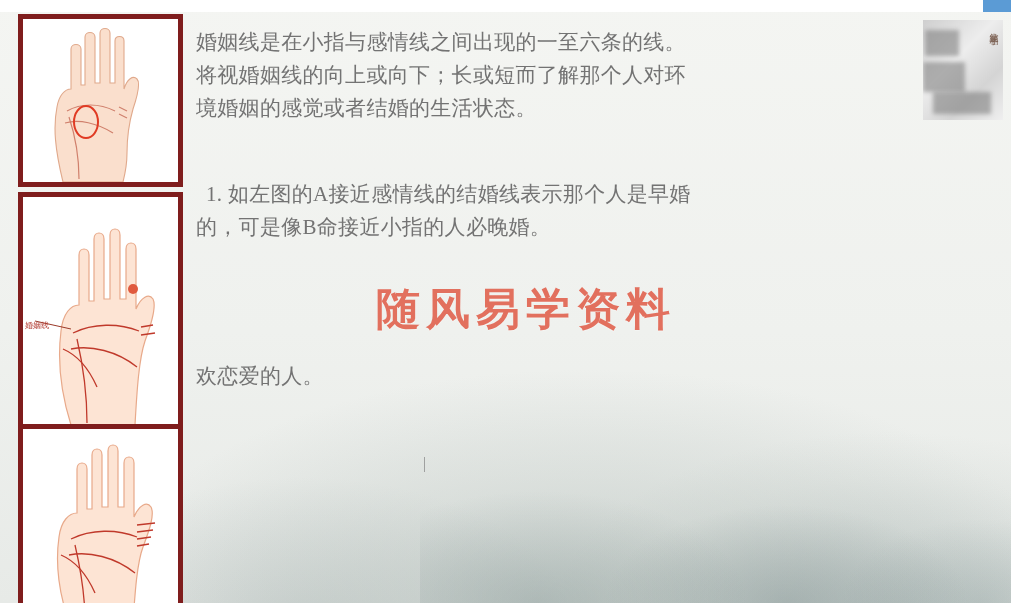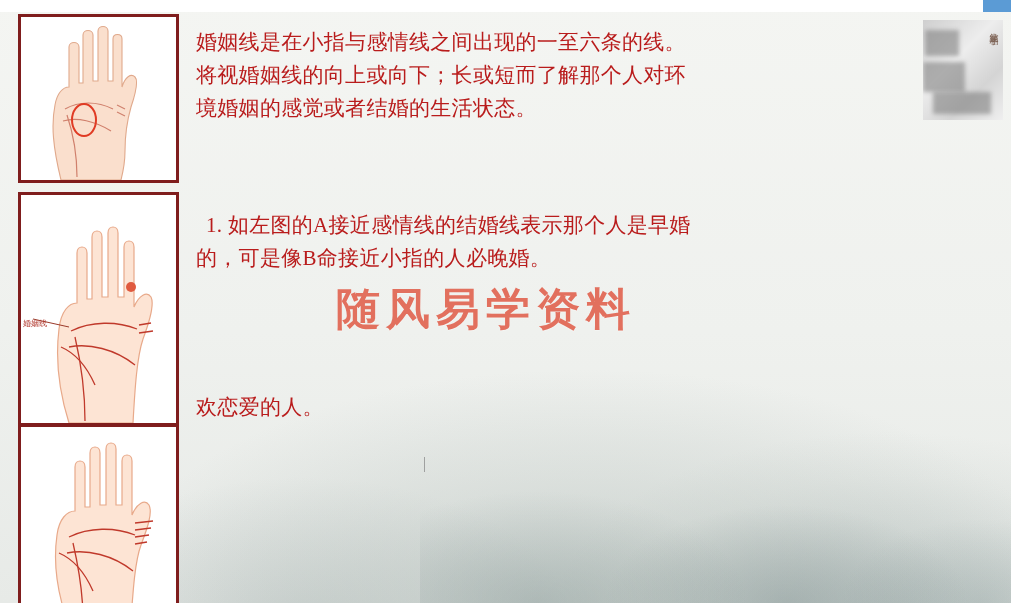--- a/index.html
+++ b/index.html
@@ -63,21 +63,21 @@
     left: 18px;
     top: 14px;
     width: 155px;
     height: 589px;
   }
   .hand-card {
     position: absolute;
     left: 0;
     width: 155px;
     background: #1d4ed8;
-    border: 3px solid #7f1d1d;
+    border: 5px solid #7f1d1d;
     overflow: hidden;
   }
   #hand-card-1 { top: 0px;   height: 163px; }
   #hand-card-2 { top: 178px; height: 228px; }
   #hand-card-3 { top: 410px; height: 193px; }
 
   .hand-svg { display: block; width: 100%; height: 100%; }
 
   
   #corner-thumb {
@@ -108,36 +108,36 @@
   }
 
   
   #content {
     position: absolute;
     left: 196px;
     top: 26px;
     width: 790px;
   }
   .para {
-    color: #b91c1c;
+    color: #737373;
     font-size: 21px;
     line-height: 33px;
     letter-spacing: 0.3px;
     font-family: "Liberation Serif", serif;
     white-space: pre-wrap;
   }
   #para-intro { margin: 0 0 0 0; }
-  #para-1 { margin-top: 84px; text-indent: 10px; }
+  #para-1 { margin-top: 53px; text-indent: 10px; }
   #para-2 { margin-top: 50px; }
   .sub-line { display: block; }
 
   
   #watermark {
     position: absolute;
-    left: 336px;
+    left: 376px;
     top: 280px;
     font-size: 44px;
     font-weight: bold;
     color: #e0543f;
     opacity: 0.82;
     letter-spacing: 6px;
     font-family: "Liberation Sans", sans-serif;
     text-shadow: 0 1px 0 rgba(255,255,255,0.35);
     pointer-events: none;
   }

